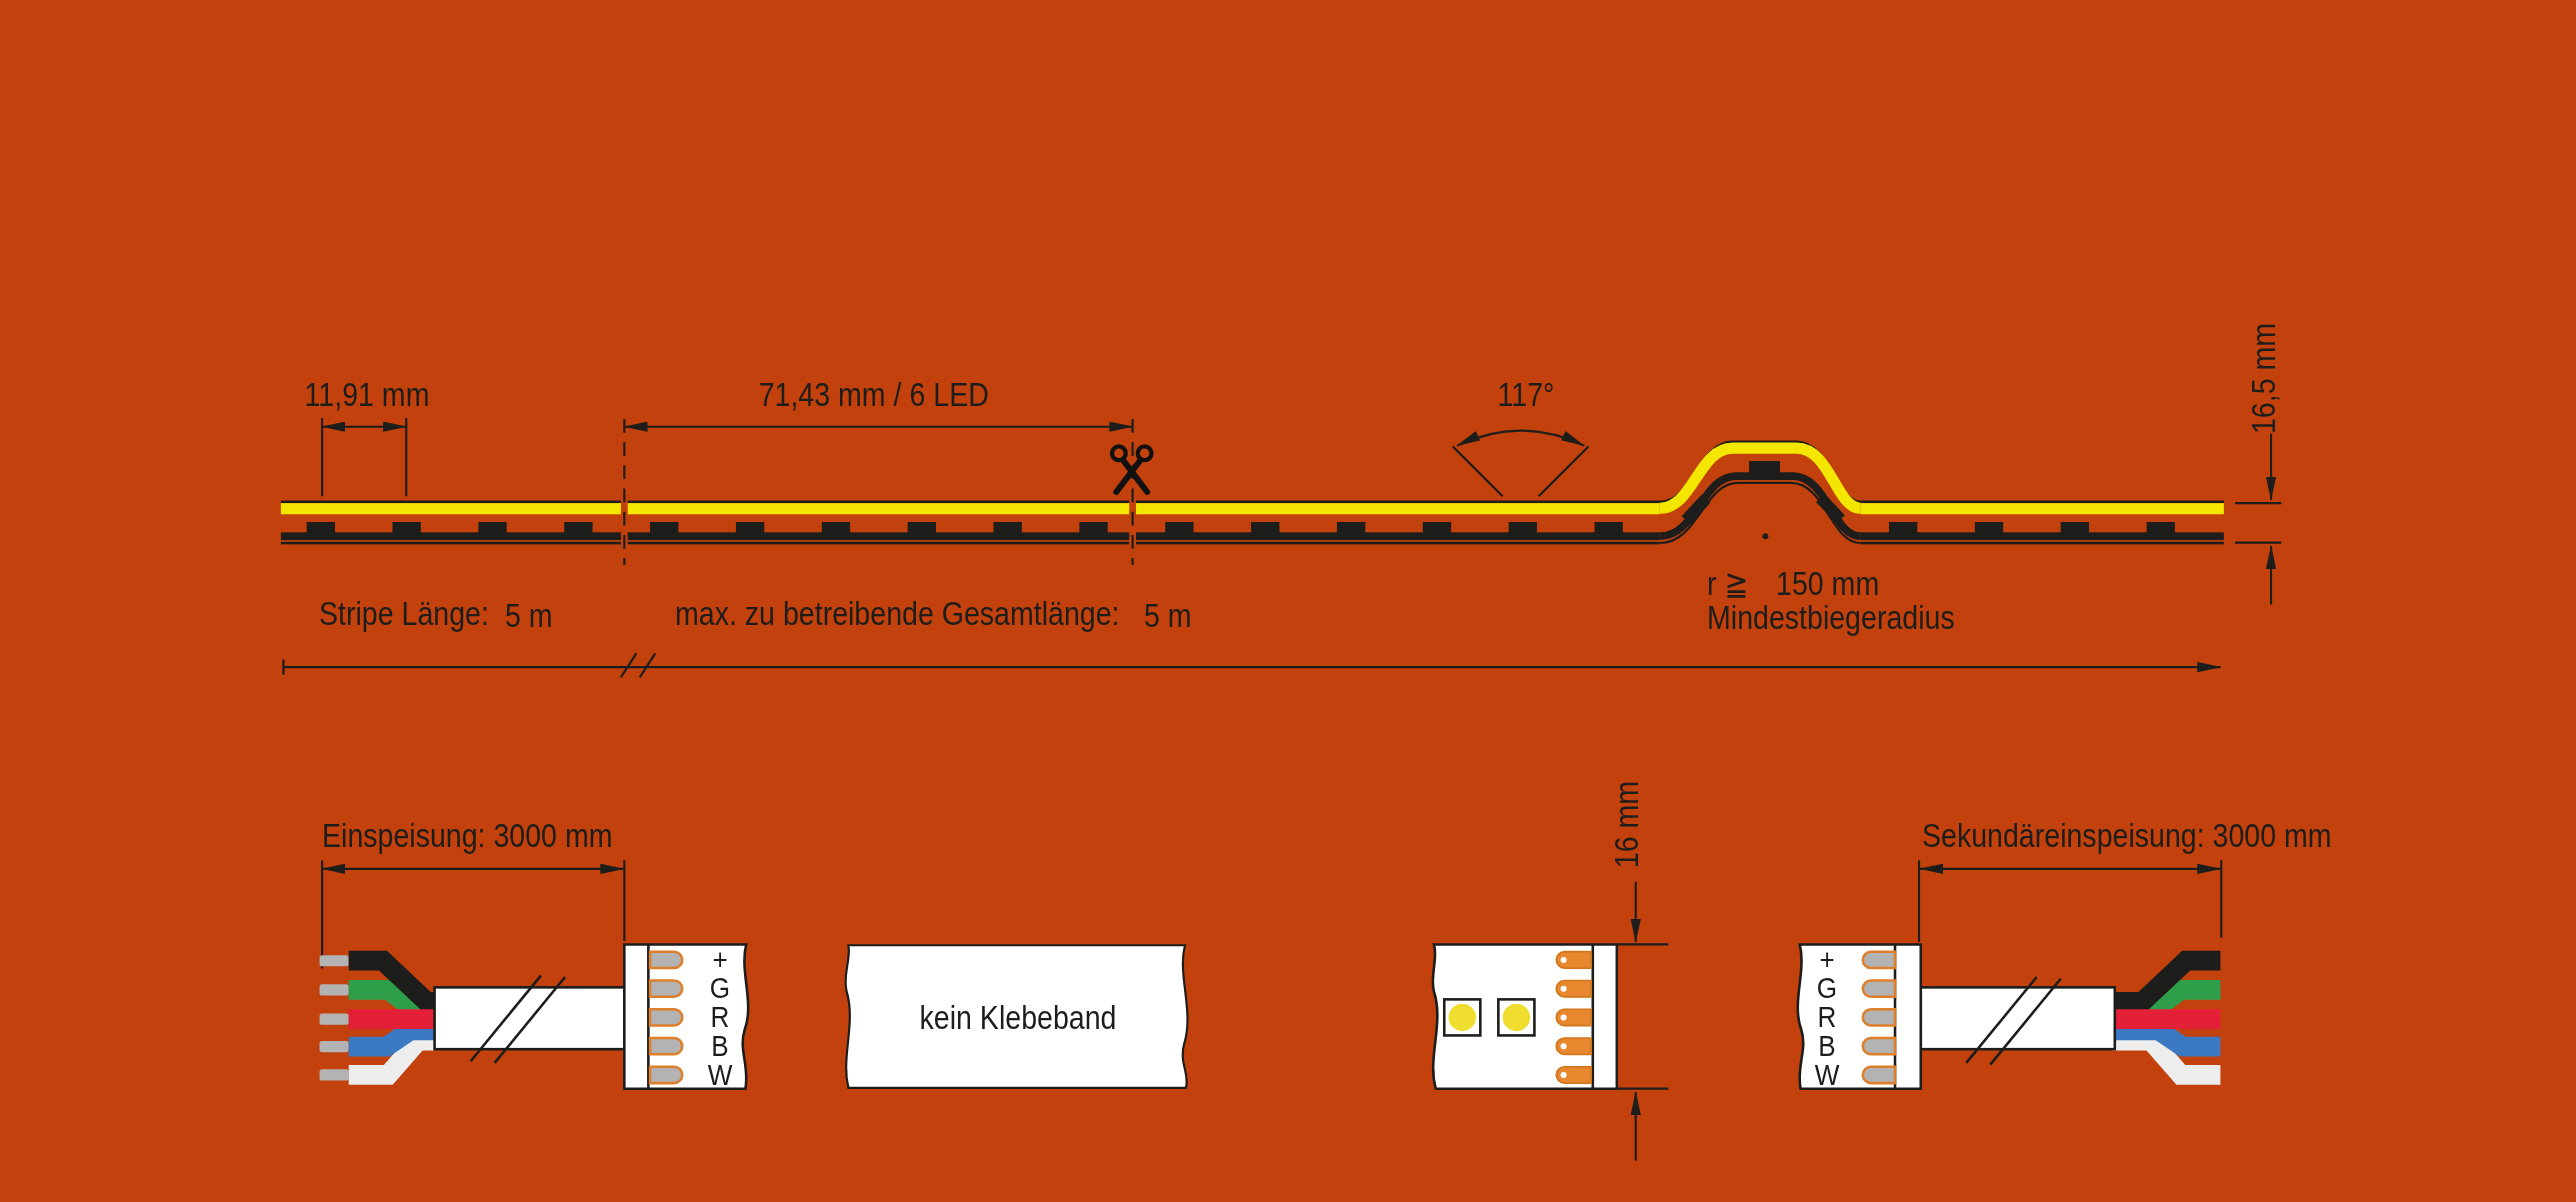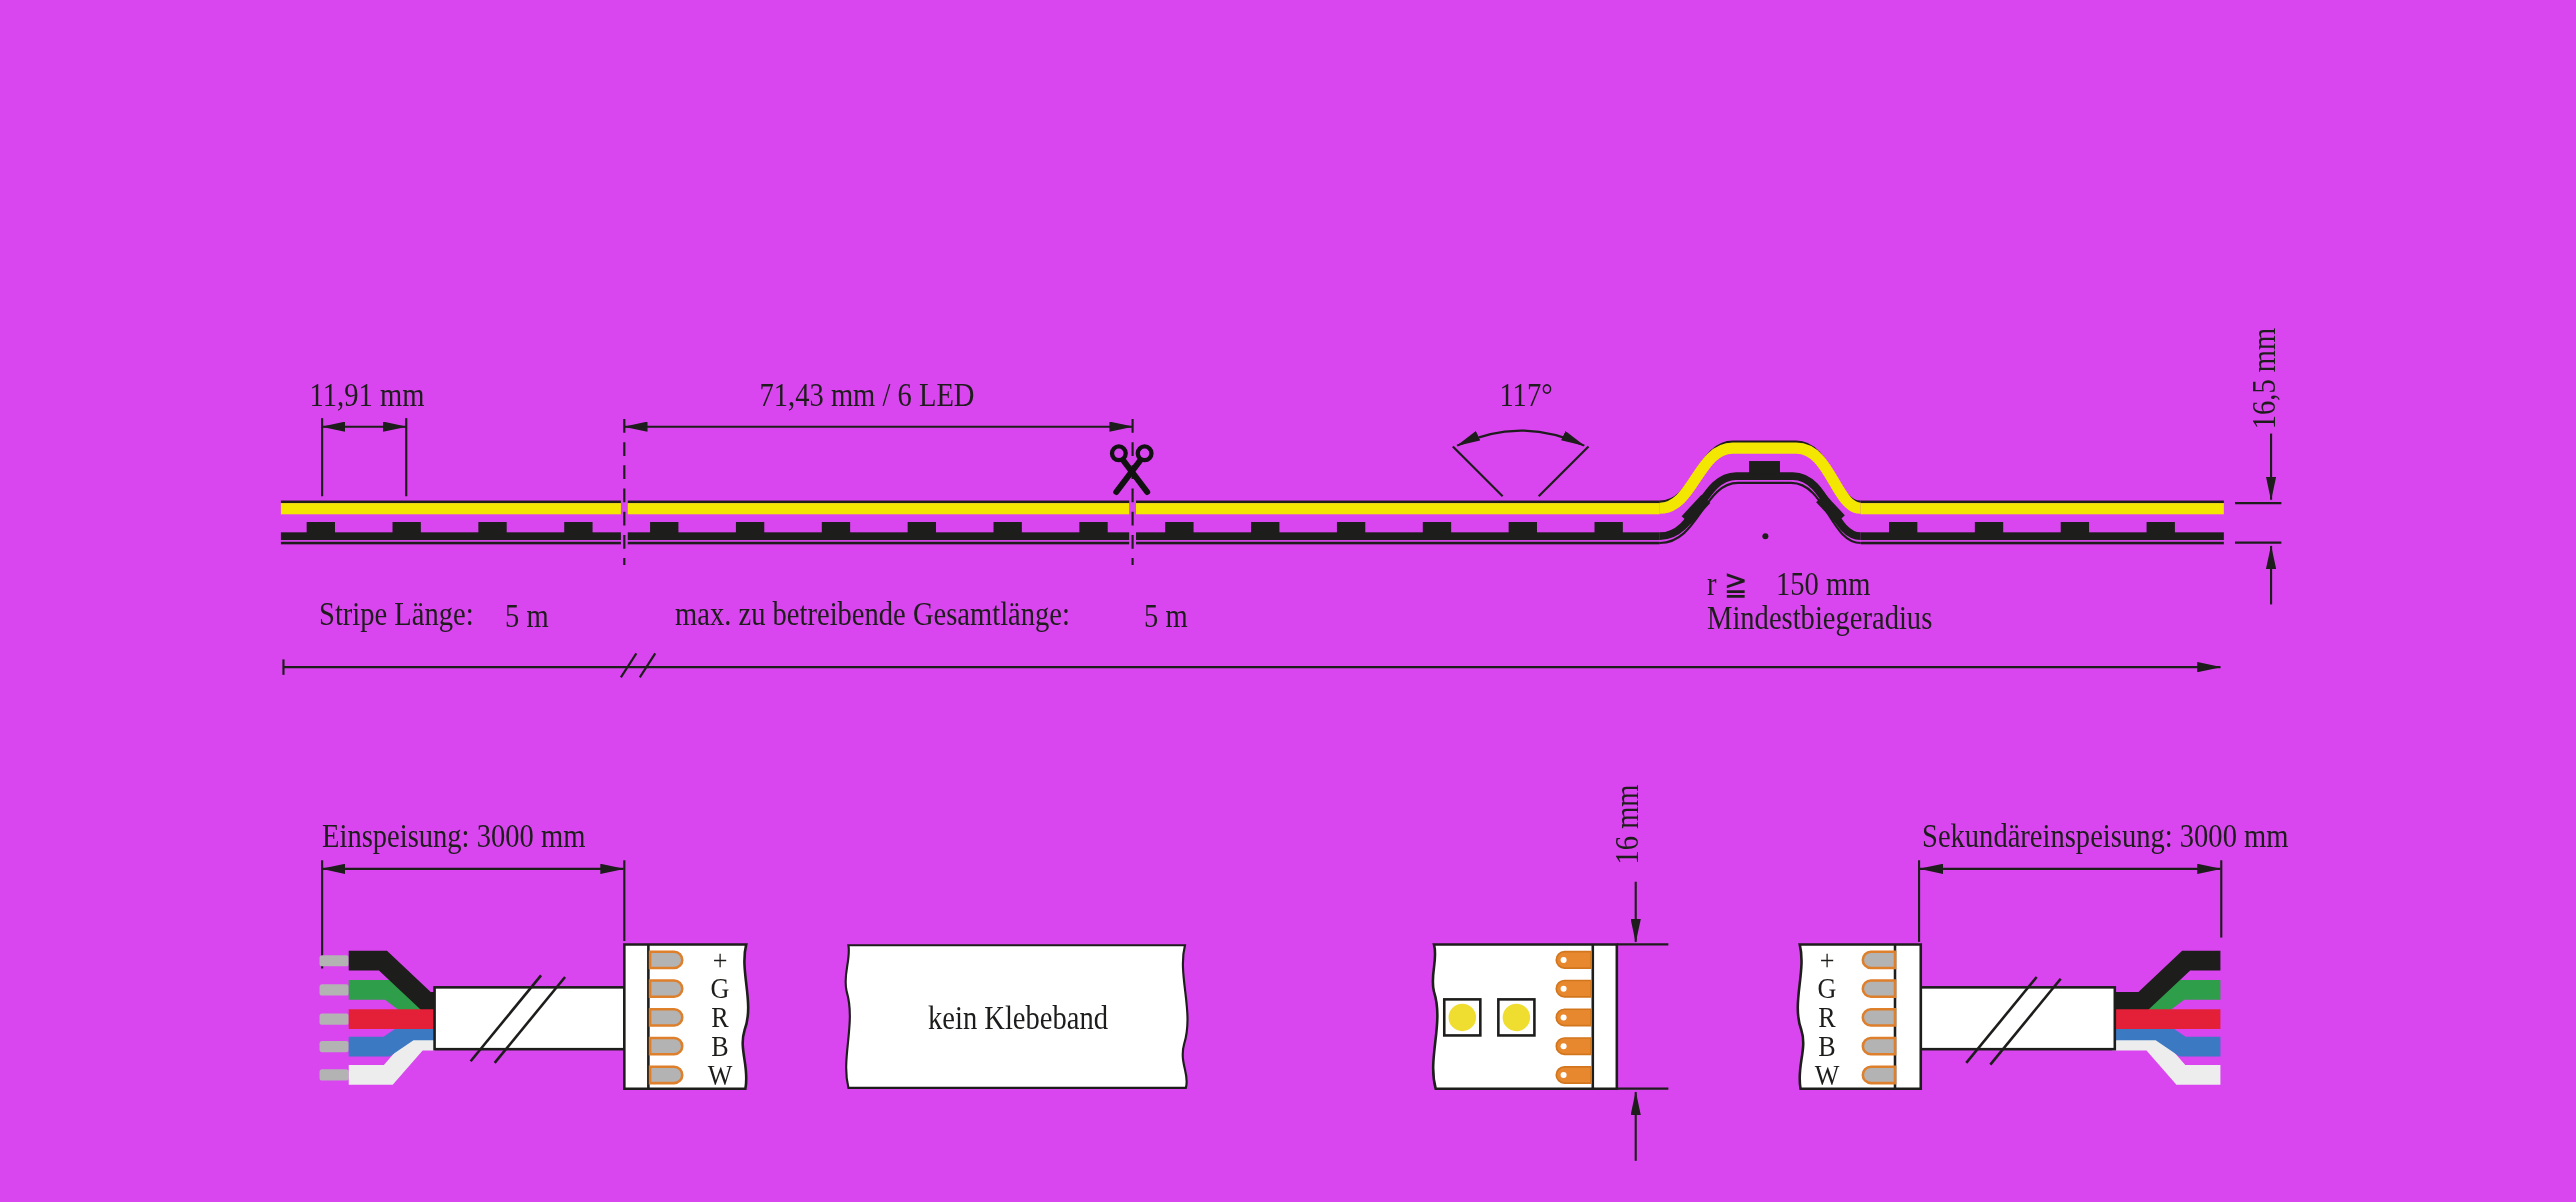--- a/index.html
+++ b/index.html
@@ -1,17 +1,17 @@
 <!DOCTYPE html>
 <html style="font-size:13.7px"><head>
 <meta charset="utf-8">
 <style>
   html,body{margin:0;padding:0;background:#fff;}
-  #canvas{position:relative;width:2576px;height:1202px;background:#d946ef;overflow:hidden;
-          font-family:Liberation Serif, serif;}
+  #canvas{position:relative;width:2576px;height:1202px;background:#c2410c;overflow:hidden;
+          font-family:Liberation Sans, sans-serif;}
   #drawing{position:absolute;left:0;top:0;}
   .lbl{position:absolute;font-size:34px;line-height:39px;color:#1d1d1b;white-space:nowrap;
        transform:scaleX(.84);transform-origin:0 50%;}
   .c{text-align:center;transform-origin:50% 50%;}
   .rot{transform:rotate(-90deg) scaleX(.84);transform-origin:50% 50%;text-align:center;}
   .pin{font-size:29px;line-height:33px;width:38px;text-align:center;transform:scaleX(.9);
        transform-origin:50% 50%;}
 </style>
 </head>
 <body>

